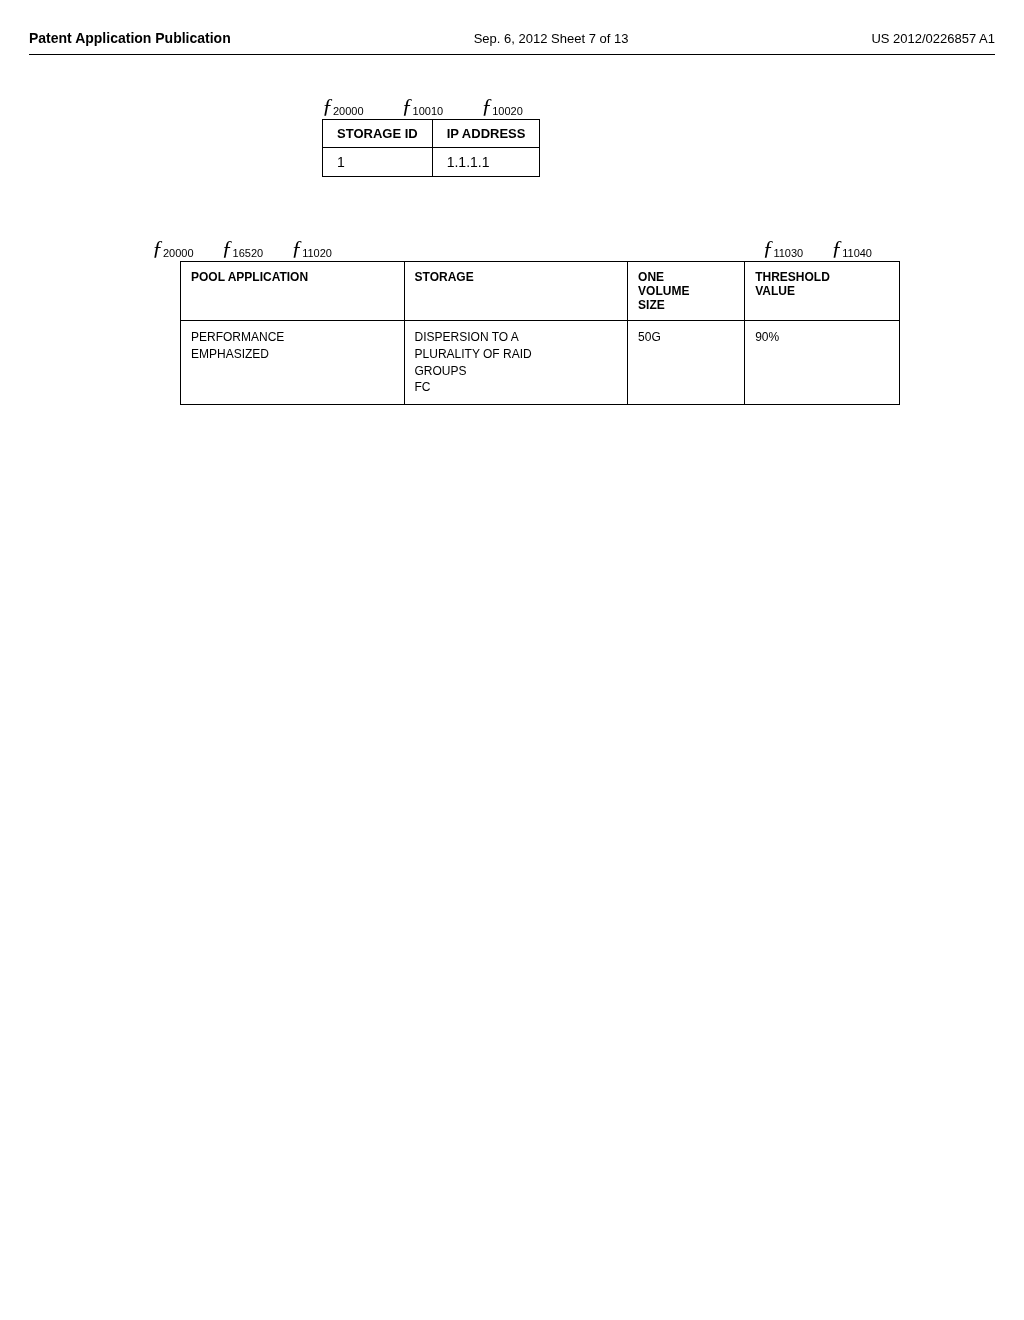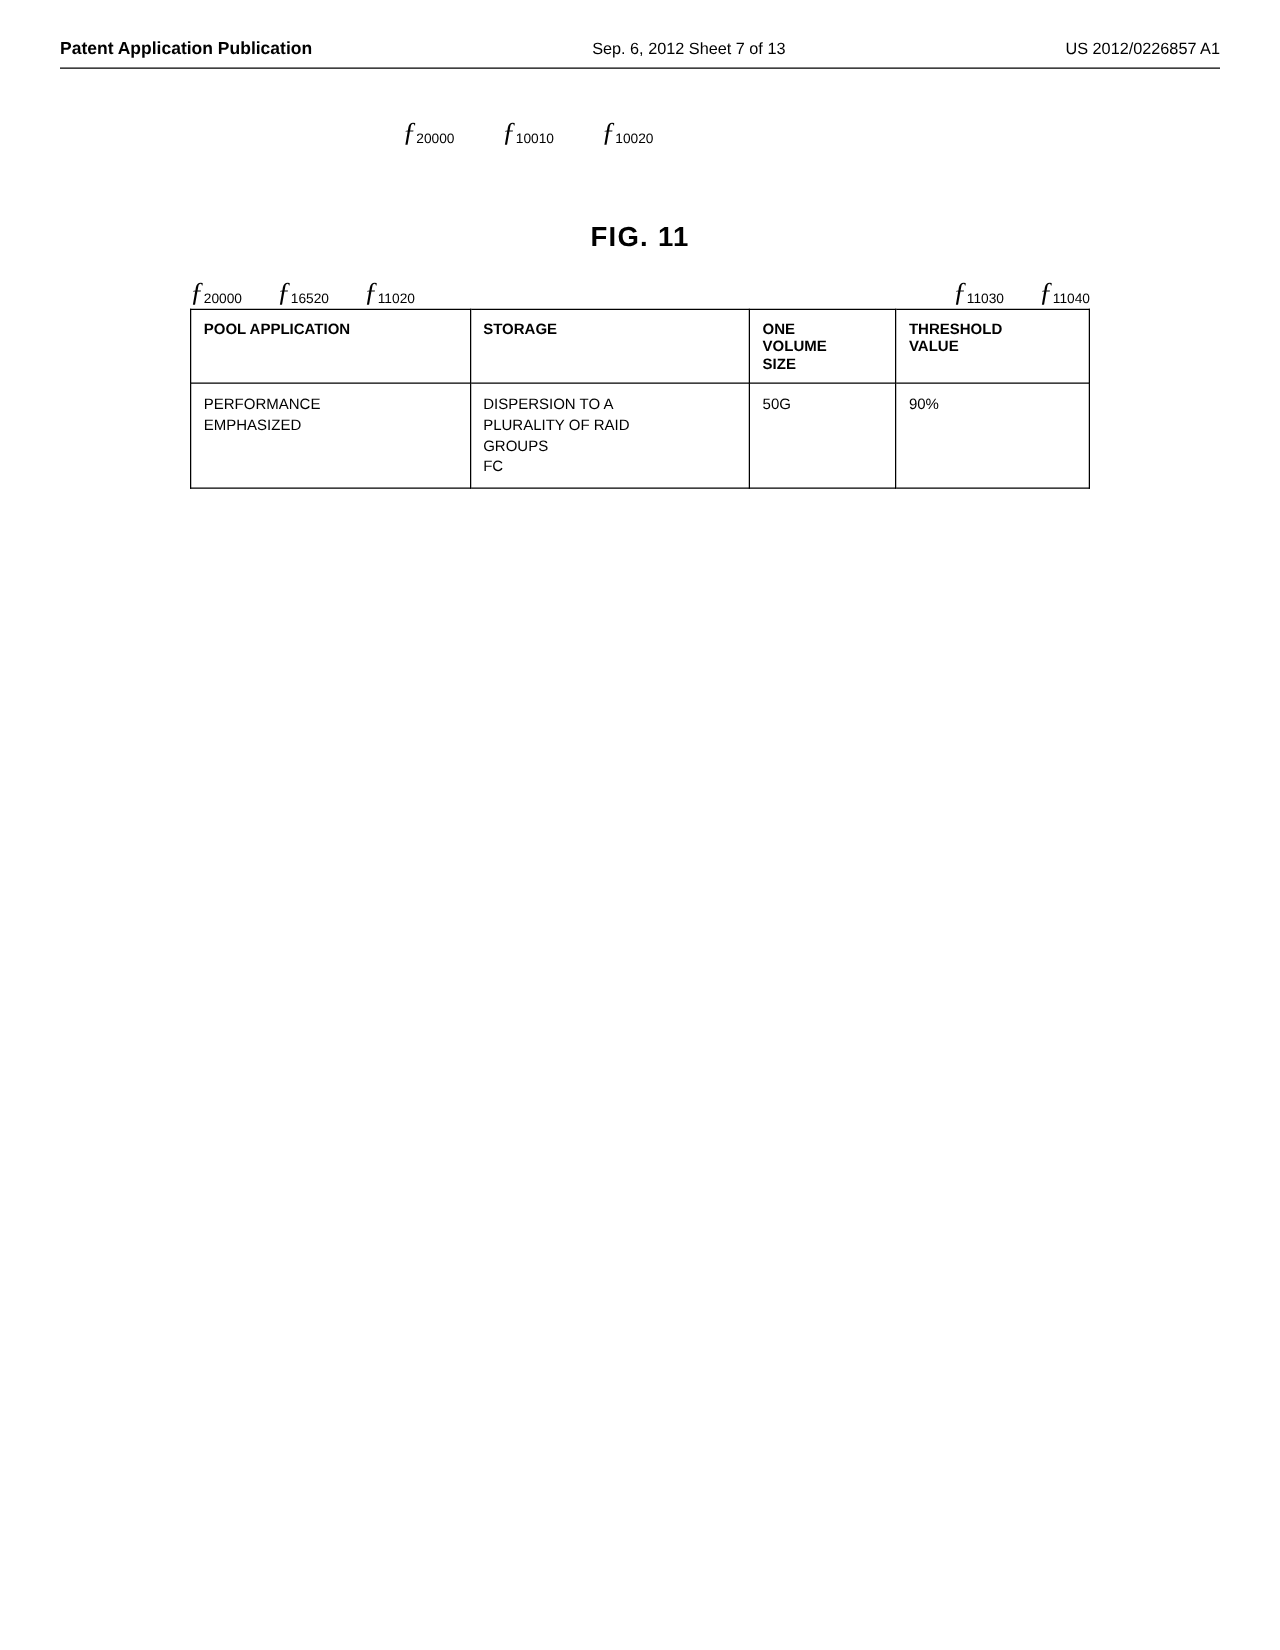--- a/index.html
+++ b/index.html
@@ -8,21 +8,21 @@
       font-family: Arial, Helvetica, sans-serif;
       width: 1024px;
       min-height: 1320px;
       position: relative;
       color: #000;
     }
 
     .page {
       width: 1024px;
       min-height: 1320px;
-      padding: 30px 48px;
+      padding: 30px 29px;
       position: relative;
     }
 
     
     .header {
       display: flex;
       justify-content: space-between;
       align-items: center;
       border-bottom: 1px solid #000;
       padding-bottom: 8px;
@@ -76,20 +76,21 @@
     
     .fig11-container {
       margin: 60px auto 0 auto;
       width: 720px;
     }
 
     .fig11-table {
       border-collapse: collapse;
       width: 100%;
       margin-top: 2px;
+      margin-left: 28px;
     }
 
     .fig11-table th, .fig11-table td {
       border: 1.5px solid #000;
       padding: 8px 10px;
       font-size: 12px;
       text-align: left;
       vertical-align: top;
     }
 
@@ -169,24 +170,37 @@
         <span class="ref-symbol" style="font-size:22px; font-family:Georgia,serif; font-style:italic;">ƒ</span>
           <span class="ref-num">10010</span>
       </span>
       <span style="display:inline-block; width:28px;"></span>
       <span class="ref-item">
         <span class="ref-symbol" style="font-size:22px; font-family:Georgia,serif; font-style:italic;">ƒ</span>
           <span class="ref-num">10020</span>
       </span>
     </div>
 
+    <table class="fig10-table">
+      <thead>
+        <tr>
+          <th>STORAGE ID</th>
+          <th>IP ADDRESS</th>
+        </tr>
+      </thead>
+      <tbody>
+        <tr>
+          <td>1</td>
+          <td>1.1.1.1</td>
+        </tr>
+      </tbody>
+    </table>
   </div>
 
   <div class="fig11-container">
-    <div class="fig-title">FIG. 11</div>
 
     <div class="fig11-ref-row">
       <span class="fig11-ref-item">
         <span class="ref-symbol" style="font-size:22px; font-family:Georgia,serif; font-style:italic;">ƒ</span>
           <span class="ref-num">20000</span>
       </span>
       <span style="display:inline-block; width:18px;"></span>
       <span class="fig11-ref-item">
         <span class="ref-symbol" style="font-size:22px; font-family:Georgia,serif; font-style:italic;">ƒ</span>
           <span class="ref-num">16520</span>

